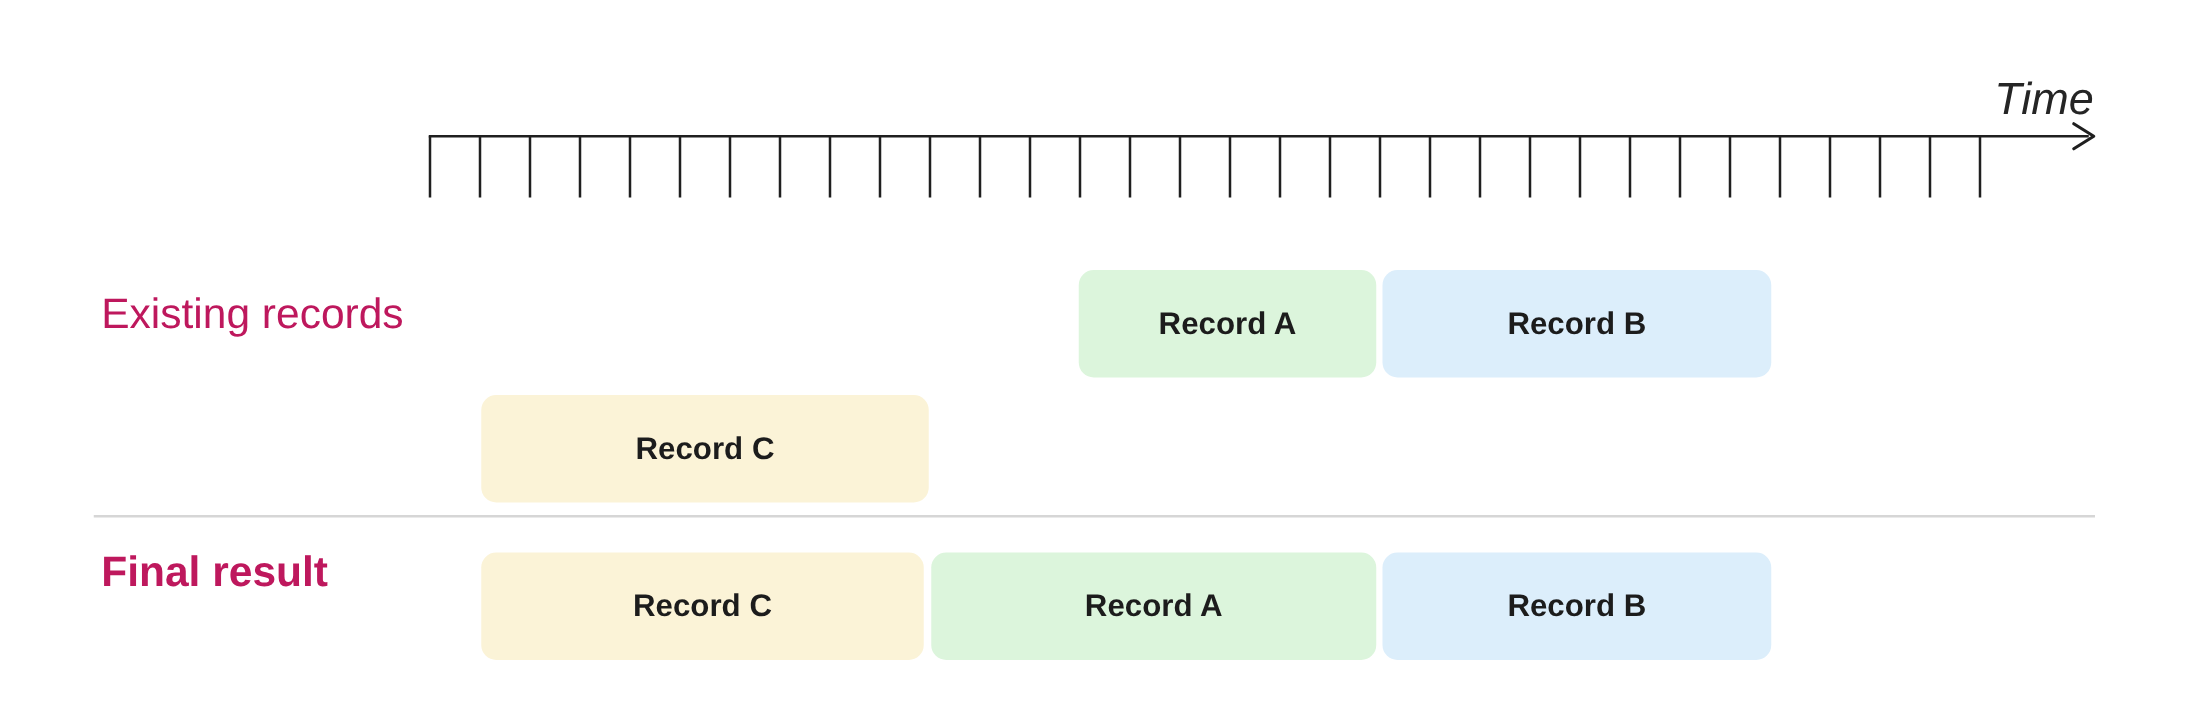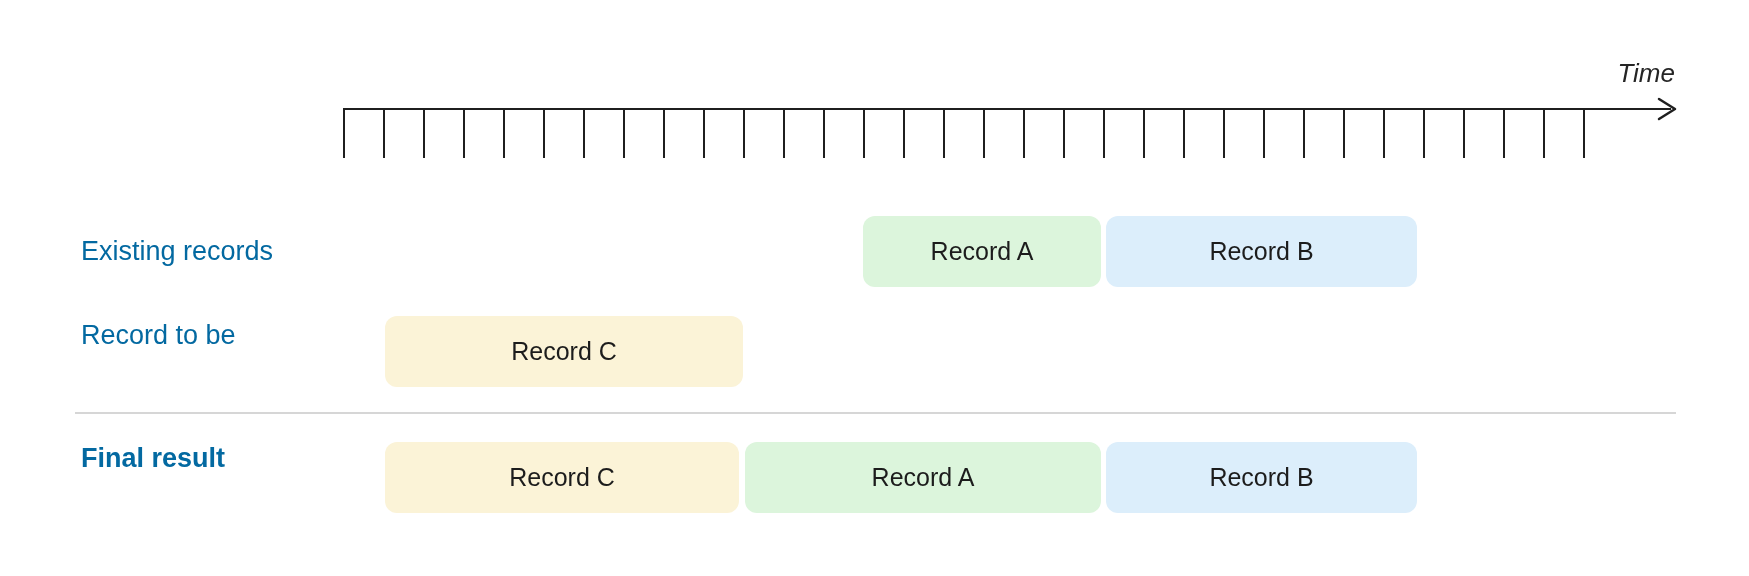--- a/index.html
+++ b/index.html
@@ -13,21 +13,21 @@
     width: 1749px;
     height: 576px;
     background: #ffffff;
     overflow: hidden;
   }
   .time-label {
     position: absolute;
     top: 58px;
     right: 74px;
     font-style: italic;
-    font-size: 26px;
+    font-size: 36px;
     color: #252525;
     white-space: nowrap;
   }
   .axis-line {
     position: absolute;
     left: 343px;
     top: 108px;
     width: 1328px;
     height: 2px;
     background: #1f1f1f;
@@ -40,33 +40,34 @@
   .tick {
     position: absolute;
     top: 109px;
     width: 1.5px;
     height: 49px;
     background: #1f1f1f;
   }
   .row-label {
     position: absolute;
     left: 81px;
-    font-size: 27px;
+    font-size: 34px;
     line-height: 33px;
-    color: #0369a1;
+    color: #be185d;
     white-space: nowrap;
   }
   .row-label.bold { font-weight: bold; }
   .record-box {
     position: absolute;
-    height: 71px;
+    height: 86px;
     border-radius: 12px;
     display: flex;
     align-items: center;
     justify-content: center;
+    font-weight: bold;
   }
   .record-box span {
     font-size: 25px;
     color: #1c1c1c;
     white-space: nowrap;
   }
   .divider {
     position: absolute;
     height: 2px;
   }
@@ -123,21 +124,20 @@
       <div class="row-label" style="top: 235px;">
         <div>Existing records</div>
       </div>
       <div class="record-box" style="left: 863px; top: 216px; width: 238px; background: rgb(220, 245, 220);">
         <span>Record A</span>
       </div>
       <div class="record-box" style="left: 1106px; top: 216px; width: 311px; background: rgb(220, 238, 251);">
         <span>Record B</span>
       </div>
       <div class="row-label" style="top: 318.5px;">
-        <div>Record to be</div>
       </div>
       <div class="record-box" style="left: 385px; top: 316px; width: 358px; background: rgb(251, 243, 215);">
         <span>Record C</span>
       </div>
       <div class="row-label bold" style="top: 442px;">
         <div>Final result</div>
       </div>
       <div class="record-box" style="left: 385px; top: 442px; width: 354px; background: rgb(251, 243, 215);">
         <span>Record C</span>
       </div>

